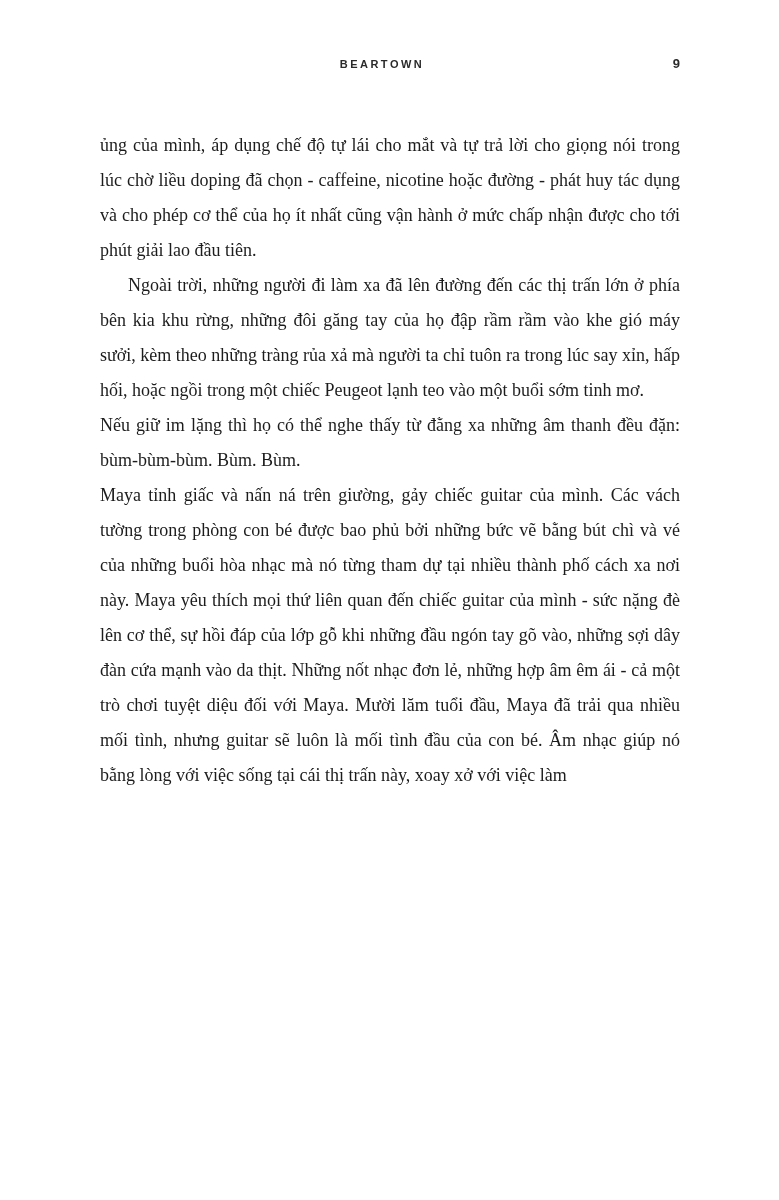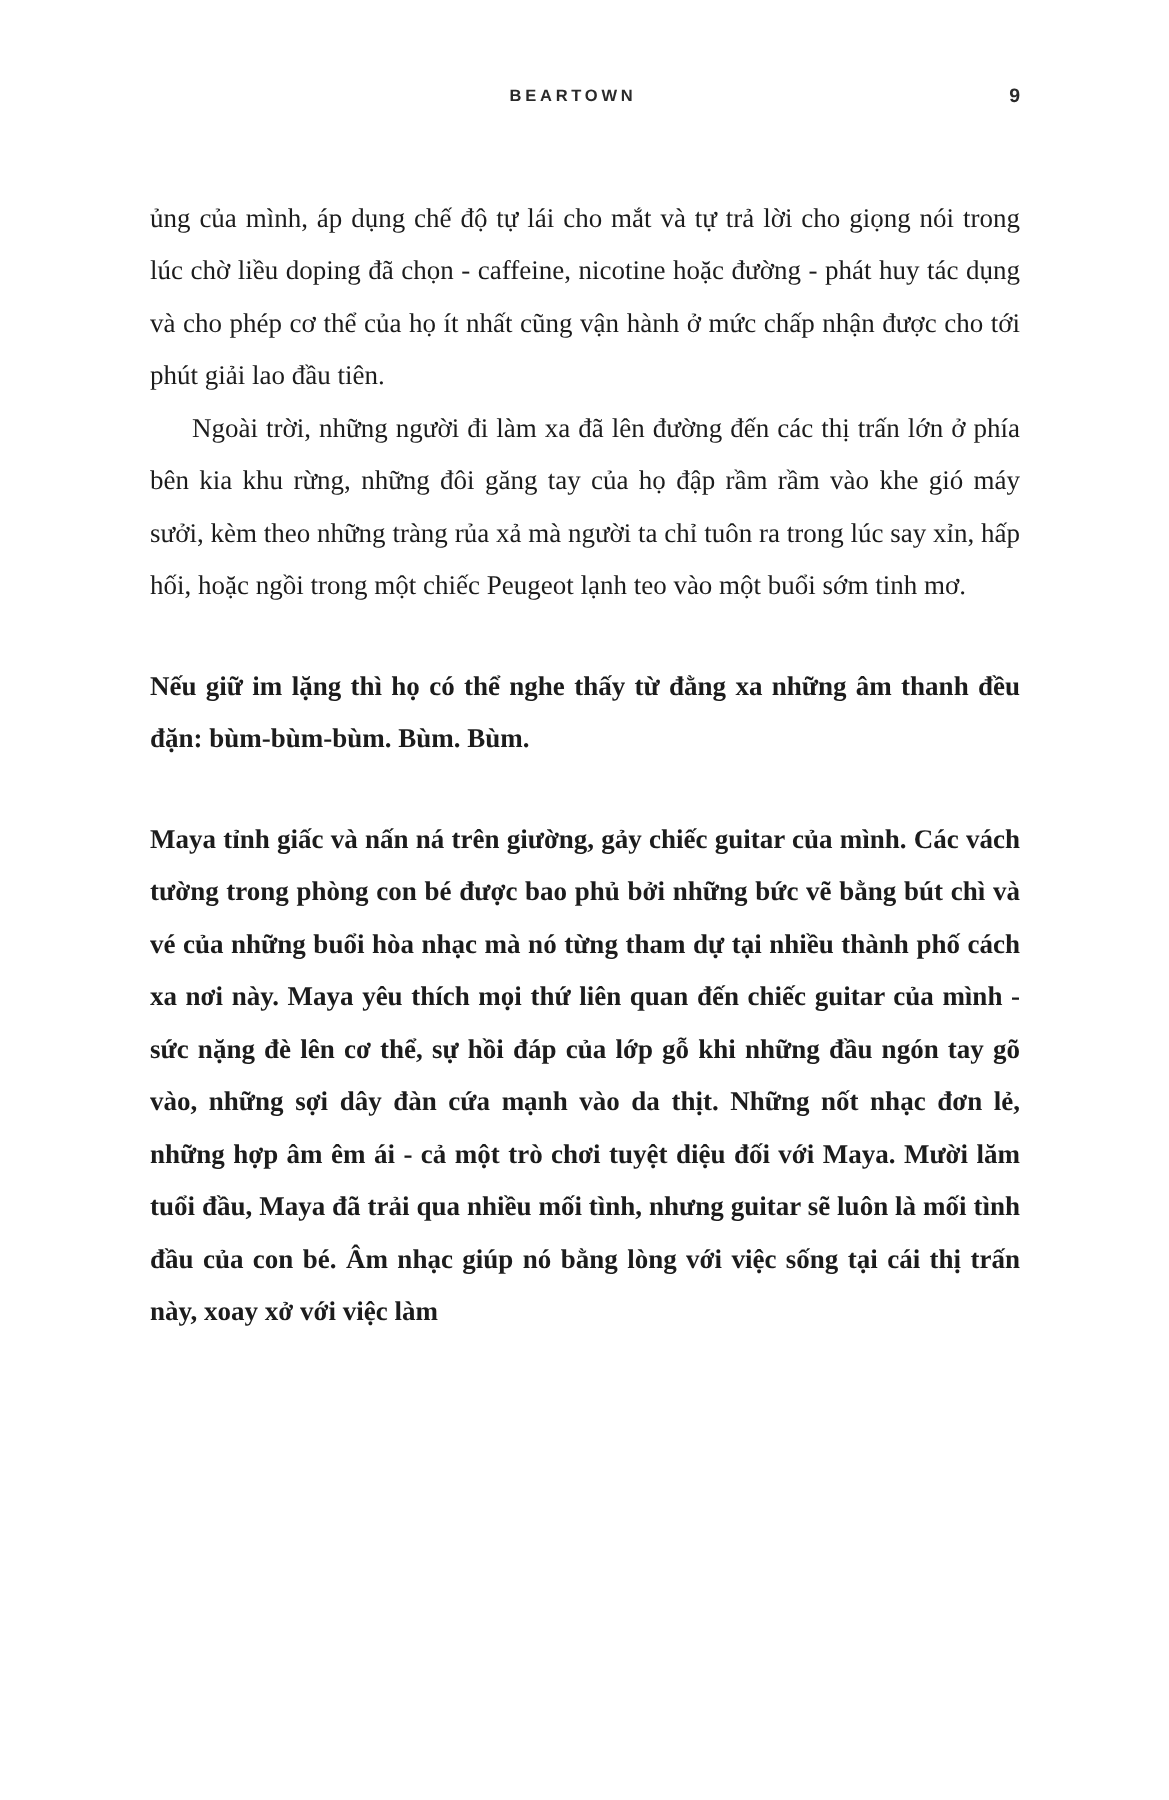--- a/index.html
+++ b/index.html
@@ -51,22 +51,20 @@
     text-align: justify;
   }
   .para {
     margin: 0;
     padding: 0;
   }
   .para.indented {
     text-indent: 28px;
   }
   .para.spaced {
-    margin-top: 32px;
-    font-weight: bold;
   }
 </style>
 </head>
 <body>
 
 <div class="page">
 
   <header class="running-header">
     <span class="running-title">BEARTOWN</span>
     <span class="page-number">9</span>

